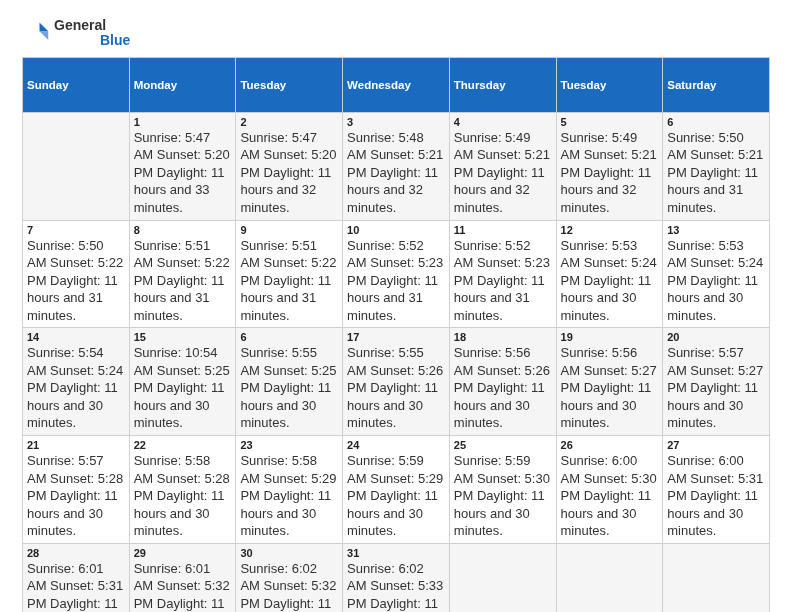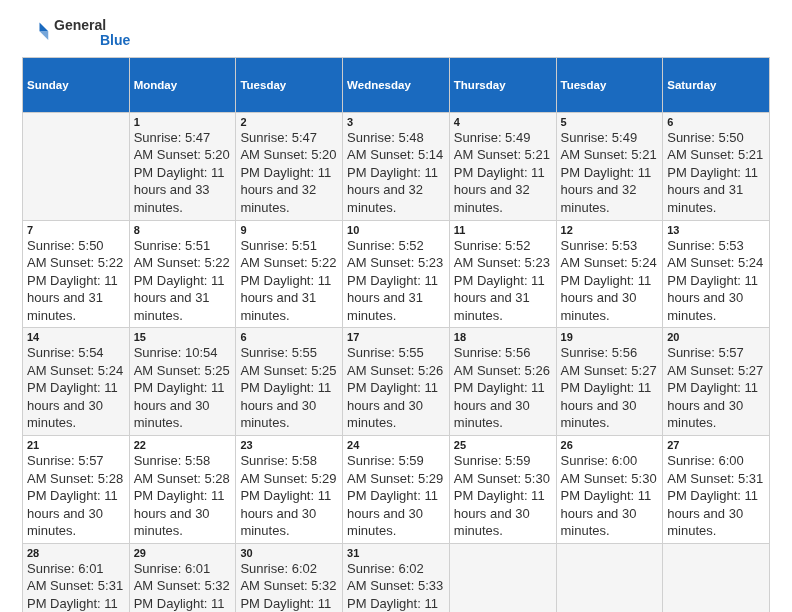--- a/index.html
+++ b/index.html
@@ -142,21 +142,21 @@
           <td>
             <span class="day-num">2</span>
             <div class="cell-text">Sunrise: 5:47 AM
 Sunset: 5:20 PM
 Daylight: 11 hours
 and 32 minutes.</div>
           </td>
           <td>
             <span class="day-num">3</span>
             <div class="cell-text">Sunrise: 5:48 AM
-Sunset: 5:14 PM
+Sunset: 5:21 PM
 Daylight: 11 hours
 and 32 minutes.</div>
           </td>
           <td>
             <span class="day-num">4</span>
             <div class="cell-text">Sunrise: 5:49 AM
 Sunset: 5:21 PM
 Daylight: 11 hours
 and 32 minutes.</div>
           </td>

